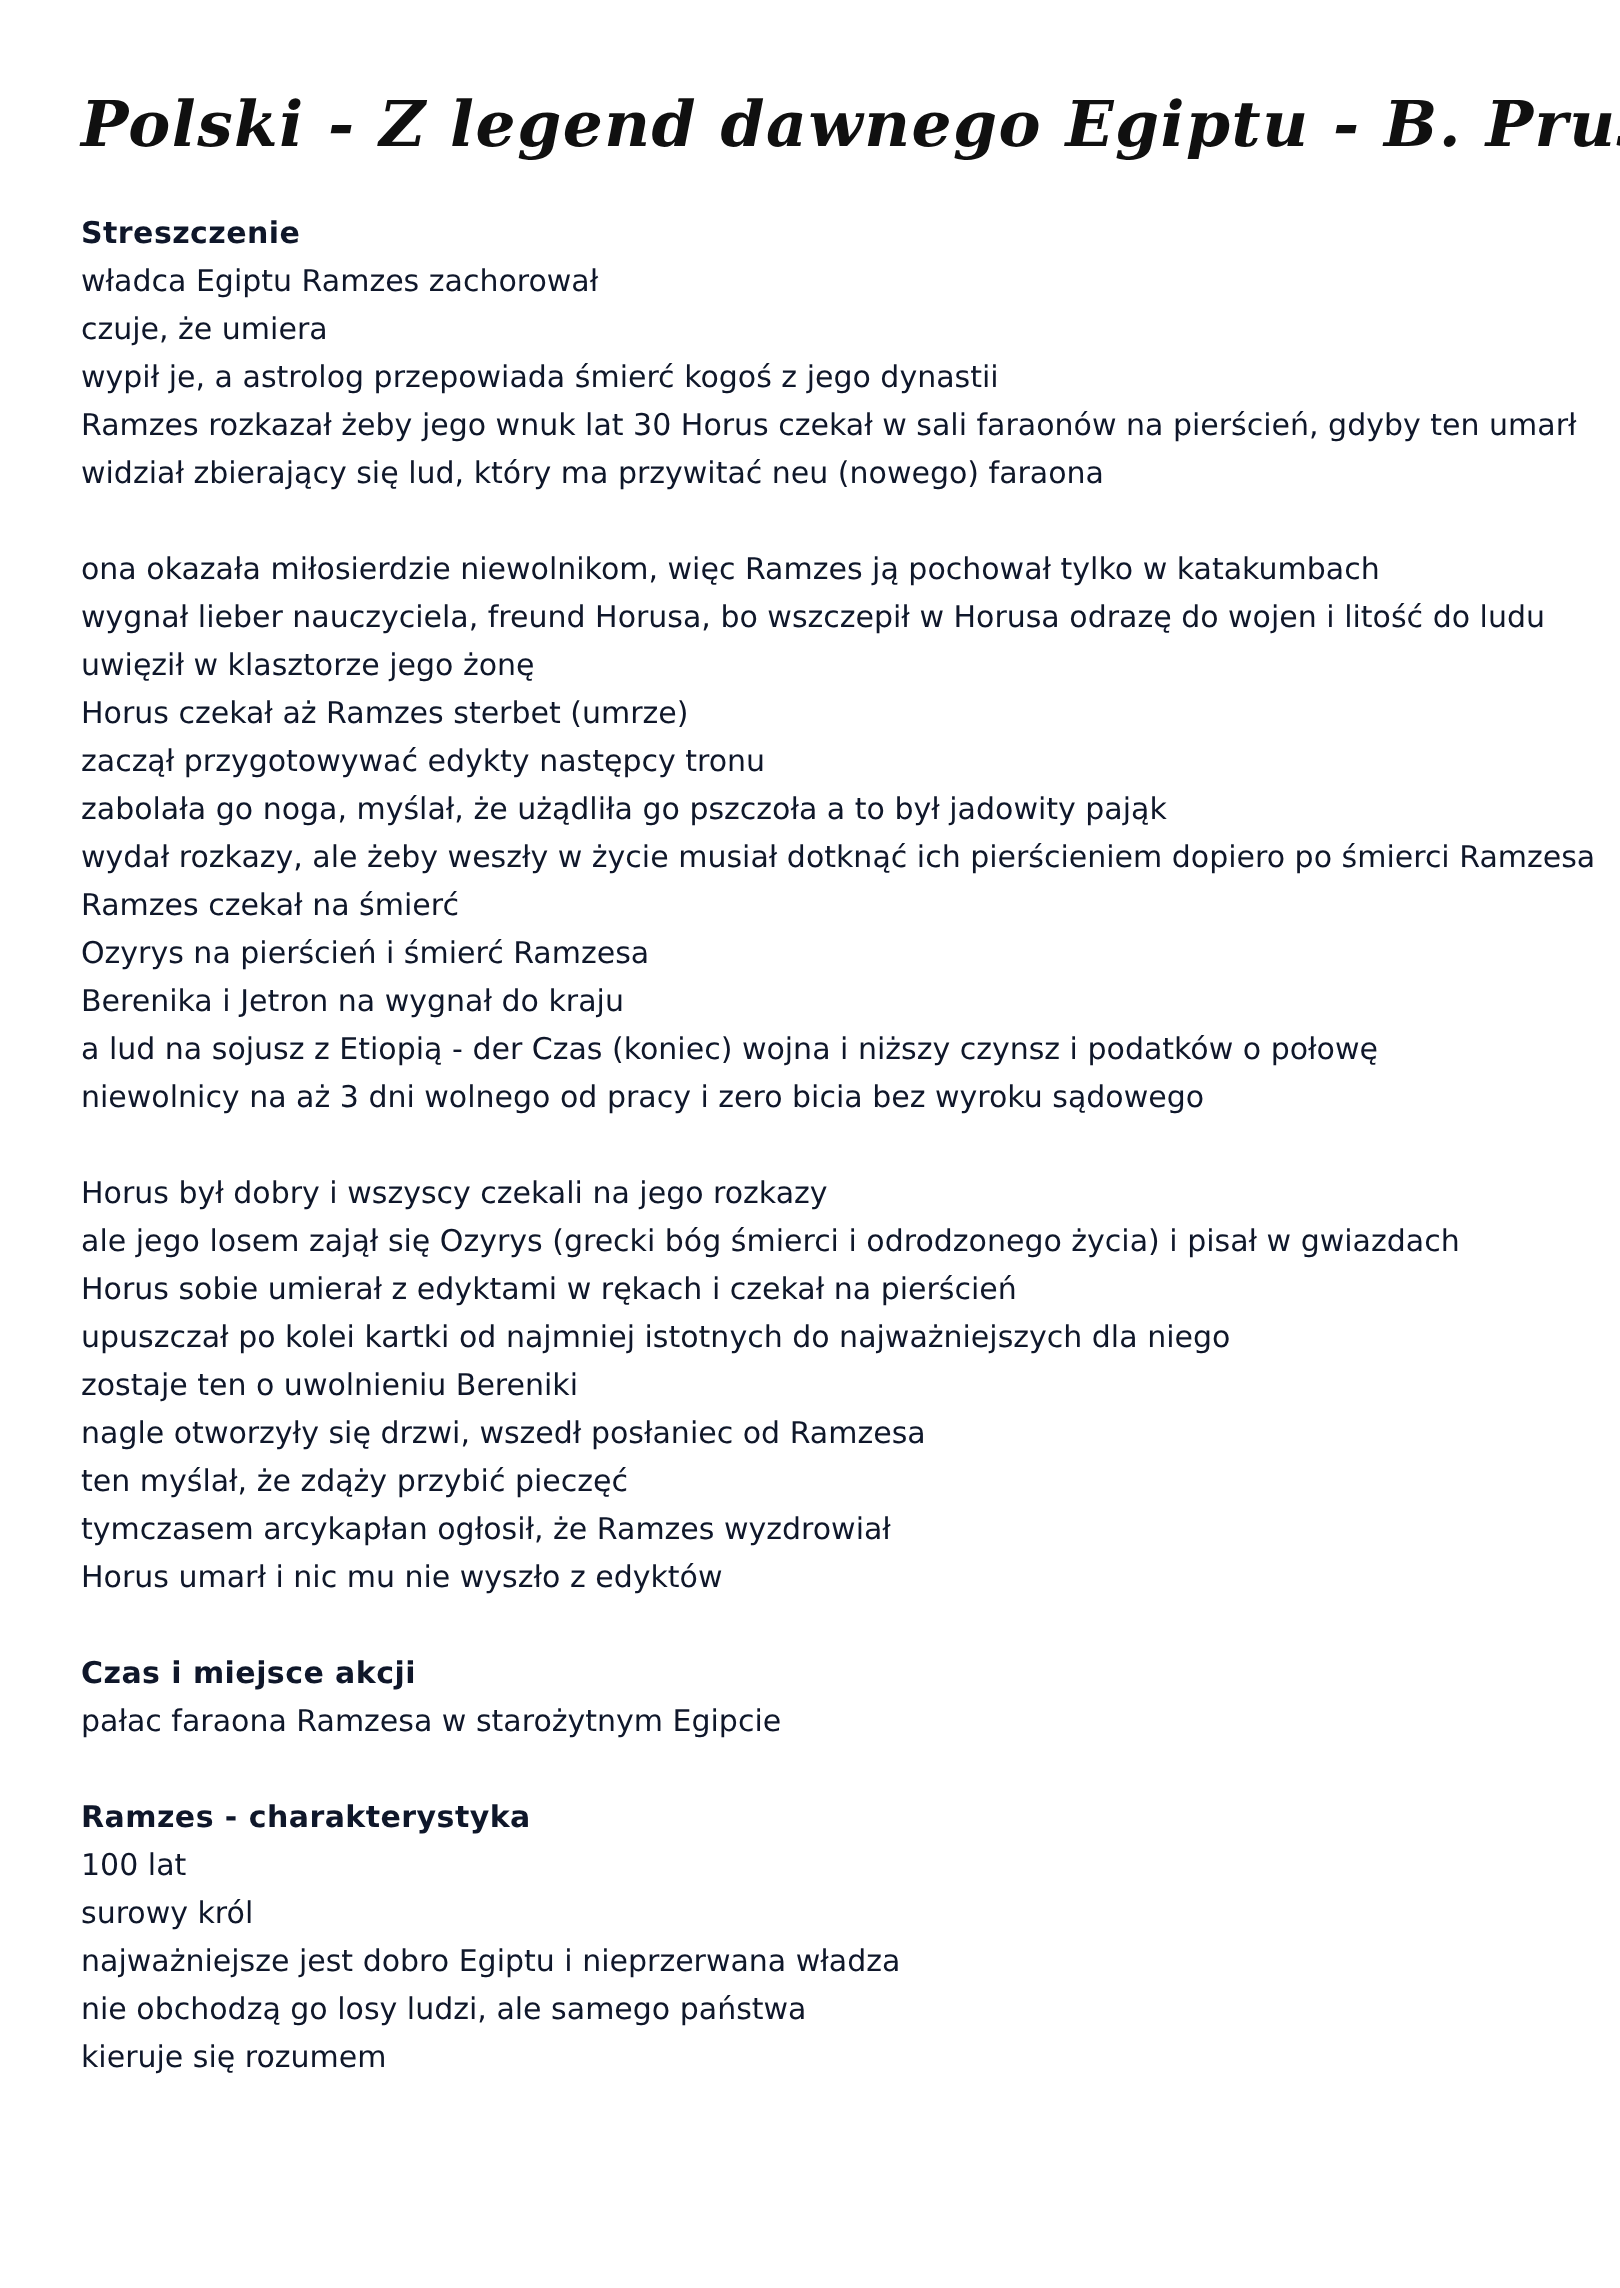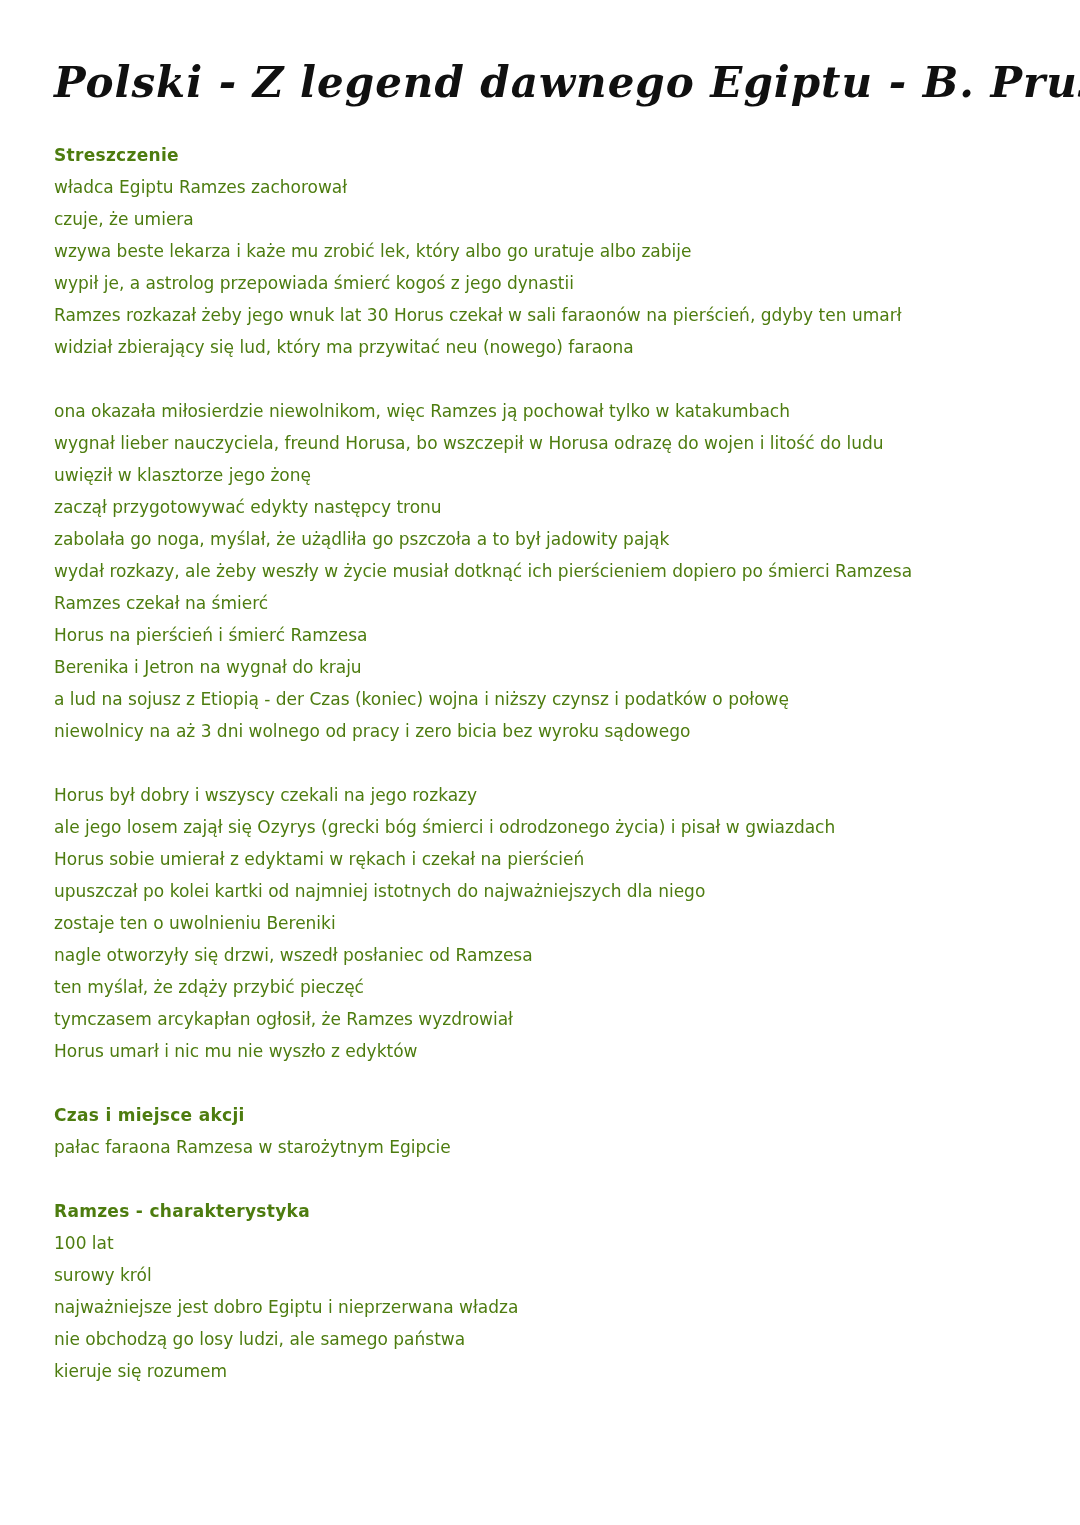--- a/index.html
+++ b/index.html
@@ -28,57 +28,57 @@
     line-height: 54px;
     letter-spacing: 1px;
     text-align: center;
     margin-top: 56px;
     margin-bottom: 29px;
     color: #101010;
     white-space: nowrap;
   }
   .block {
     font-family: "DejaVu Sans", sans-serif;
-    font-size: 17px;
+    font-size: 20px;
     line-height: 32px;
     height: 32px;
     white-space: nowrap;
-    color: #4d7c0f;
+    color: #0f172a;
   }
   .block.heading {
     font-weight: 700;
     letter-spacing: 0.3px;
   }
   .block.gap {
     height: 32px;
   }
 </style>
 </head>
 <body>
 
 <div class="page">
   <div class="doc-title">Polski - Z legend dawnego Egiptu - B. Prus</div>
 
   <div id="doc-blocks">
       <div class="block heading">Streszczenie</div>
       <div class="block line">władca Egiptu Ramzes zachorował</div>
       <div class="block line">czuje, że umiera</div>
-      <div class="block line">wzywa beste lekarza i każe mu zrobić lek, który albo go uratuje albo zabije</div>
       <div class="block line">wypił je, a astrolog przepowiada śmierć kogoś z jego dynastii</div>
       <div class="block line">Ramzes rozkazał żeby jego wnuk lat 30 Horus czekał w sali faraonów na pierścień, gdyby ten umarł</div>
       <div class="block line">widział zbierający się lud, który ma przywitać neu (nowego) faraona</div>
       <div class="block gap"></div>
       <div class="block line">ona okazała miłosierdzie niewolnikom, więc Ramzes ją pochował tylko w katakumbach</div>
       <div class="block line">wygnał lieber nauczyciela, freund Horusa, bo wszczepił w Horusa odrazę do wojen i litość do ludu</div>
       <div class="block line">uwięził w klasztorze jego żonę</div>
+      <div class="block line">Horus czekał aż Ramzes sterbet (umrze)</div>
       <div class="block line">zaczął przygotowywać edykty następcy tronu</div>
       <div class="block line">zabolała go noga, myślał, że użądliła go pszczoła a to był jadowity pająk</div>
       <div class="block line">wydał rozkazy, ale żeby weszły w życie musiał dotknąć ich pierścieniem dopiero po śmierci Ramzesa</div>
       <div class="block line">Ramzes czekał na śmierć</div>
-      <div class="block line">Horus na pierścień i śmierć Ramzesa</div>
+      <div class="block line">Ozyrys na pierścień i śmierć Ramzesa</div>
       <div class="block line">Berenika i Jetron na wygnał do kraju</div>
       <div class="block line">a lud na sojusz z Etiopią - der Czas (koniec) wojna i niższy czynsz i podatków o połowę</div>
       <div class="block line">niewolnicy na aż 3 dni wolnego od pracy i zero bicia bez wyroku sądowego</div>
       <div class="block gap"></div>
       <div class="block line">Horus był dobry i wszyscy czekali na jego rozkazy</div>
       <div class="block line">ale jego losem zajął się Ozyrys (grecki bóg śmierci i odrodzonego życia) i pisał w gwiazdach</div>
       <div class="block line">Horus sobie umierał z edyktami w rękach i czekał na pierścień</div>
       <div class="block line">upuszczał po kolei kartki od najmniej istotnych do najważniejszych dla niego</div>
       <div class="block line">zostaje ten o uwolnieniu Bereniki</div>
       <div class="block line">nagle otworzyły się drzwi, wszedł posłaniec od Ramzesa</div>

